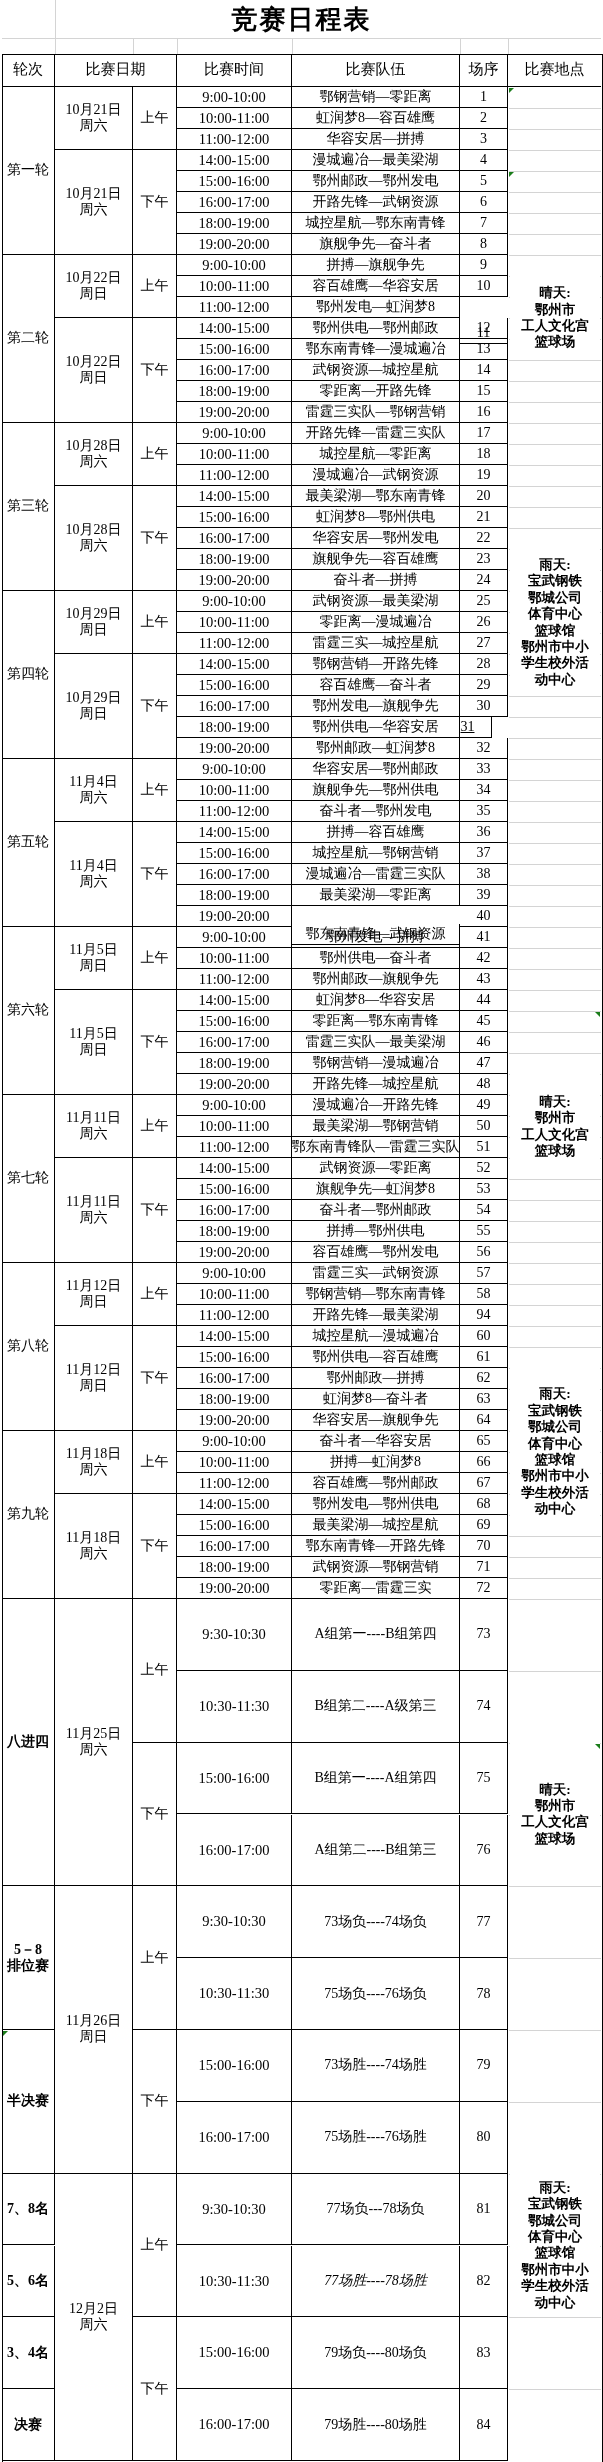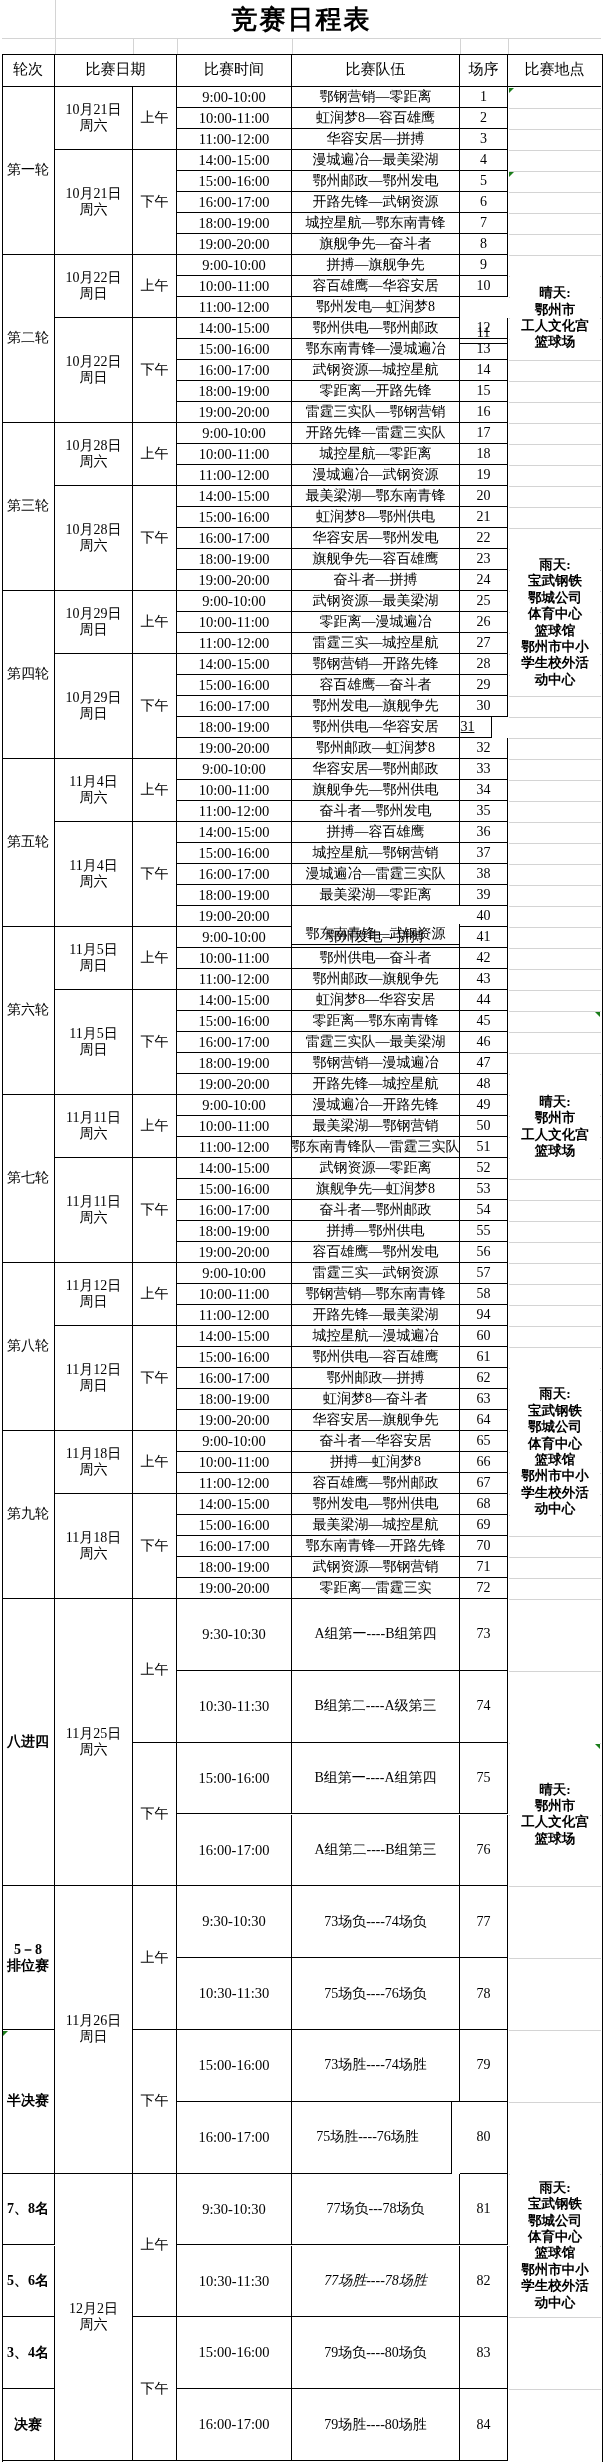--- a/index.html
+++ b/index.html
@@ -436,21 +436,21 @@
       <div class="cell time nowrap" style="left: 177px; top: 1886.33px; width: 115px; height: 71.8333px;">9:30-10:30</div>
       <div class="cell nowrap" style="left: 292px; top: 1886.33px; width: 168px; height: 71.8333px;">73场负----74场负</div>
       <div class="cell" style="left: 460px; top: 1886.33px; width: 48px; height: 71.8333px;">77</div>
       <div class="cell time nowrap" style="left: 177px; top: 1958.17px; width: 115px; height: 71.8333px;">10:30-11:30</div>
       <div class="cell nowrap" style="left: 292px; top: 1958.17px; width: 168px; height: 71.8333px;">75场负----76场负</div>
       <div class="cell" style="left: 460px; top: 1958.17px; width: 48px; height: 71.8333px;">78</div>
       <div class="cell time nowrap" style="left: 177px; top: 2030px; width: 115px; height: 71.8333px;">15:00-16:00</div>
       <div class="cell nowrap" style="left: 292px; top: 2030px; width: 168px; height: 71.8333px;">73场胜----74场胜</div>
       <div class="cell" style="left: 460px; top: 2030px; width: 48px; height: 71.8333px;">79</div>
       <div class="cell time nowrap" style="left: 177px; top: 2101.83px; width: 115px; height: 71.8333px;">16:00-17:00</div>
-      <div class="cell nowrap" style="left: 284px; top: 2101.83px; width: 168px; height: 71.8333px;">75场胜----76场胜</div>
+      <div class="cell nowrap" style="left: 292px; top: 2101.83px; width: 168px; height: 71.8333px;">75场胜----76场胜</div>
       <div class="cell" style="left: 460px; top: 2101.83px; width: 48px; height: 71.8333px;">80</div>
       <div class="cell time nowrap" style="left: 177px; top: 2173.67px; width: 115px; height: 71.8333px;">9:30-10:30</div>
       <div class="cell nowrap" style="left: 292px; top: 2173.67px; width: 168px; height: 71.8333px;">77场负---78场负</div>
       <div class="cell" style="left: 460px; top: 2173.67px; width: 48px; height: 71.8333px;">81</div>
       <div class="cell time nowrap" style="left: 177px; top: 2245.5px; width: 115px; height: 71.8333px;">10:30-11:30</div>
       <div class="cell nowrap" style="left: 292px; top: 2245.5px; width: 168px; height: 71.8333px; font-style: italic;">77场胜----78场胜</div>
       <div class="cell" style="left: 460px; top: 2245.5px; width: 48px; height: 71.8333px;">82</div>
       <div class="cell time nowrap" style="left: 177px; top: 2317.33px; width: 115px; height: 71.8333px;">15:00-16:00</div>
       <div class="cell nowrap" style="left: 292px; top: 2317.33px; width: 168px; height: 71.8333px;">79场负----80场负</div>
       <div class="cell" style="left: 460px; top: 2317.33px; width: 48px; height: 71.8333px;">83</div>

